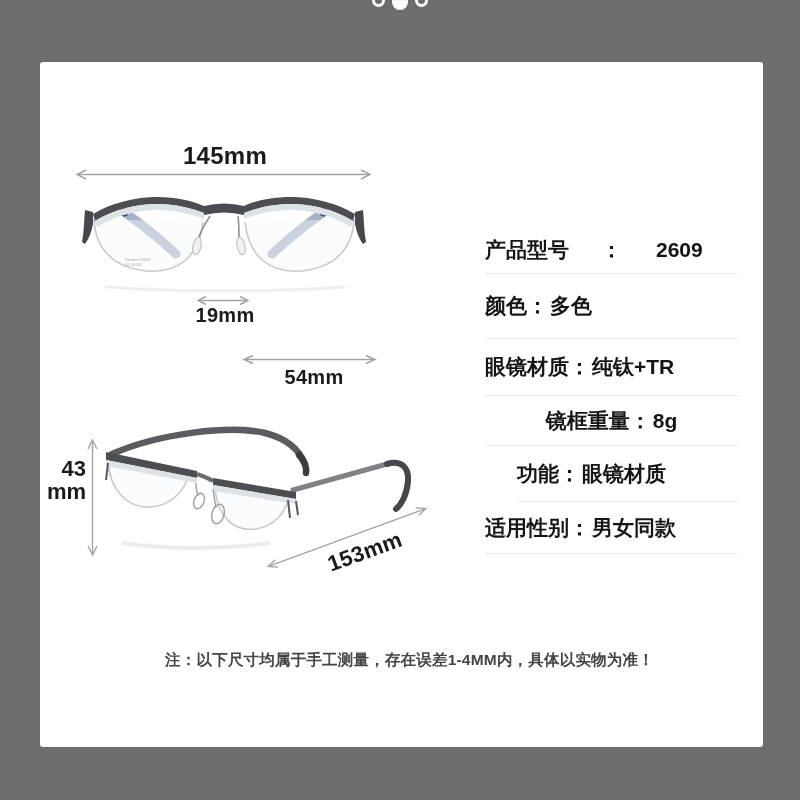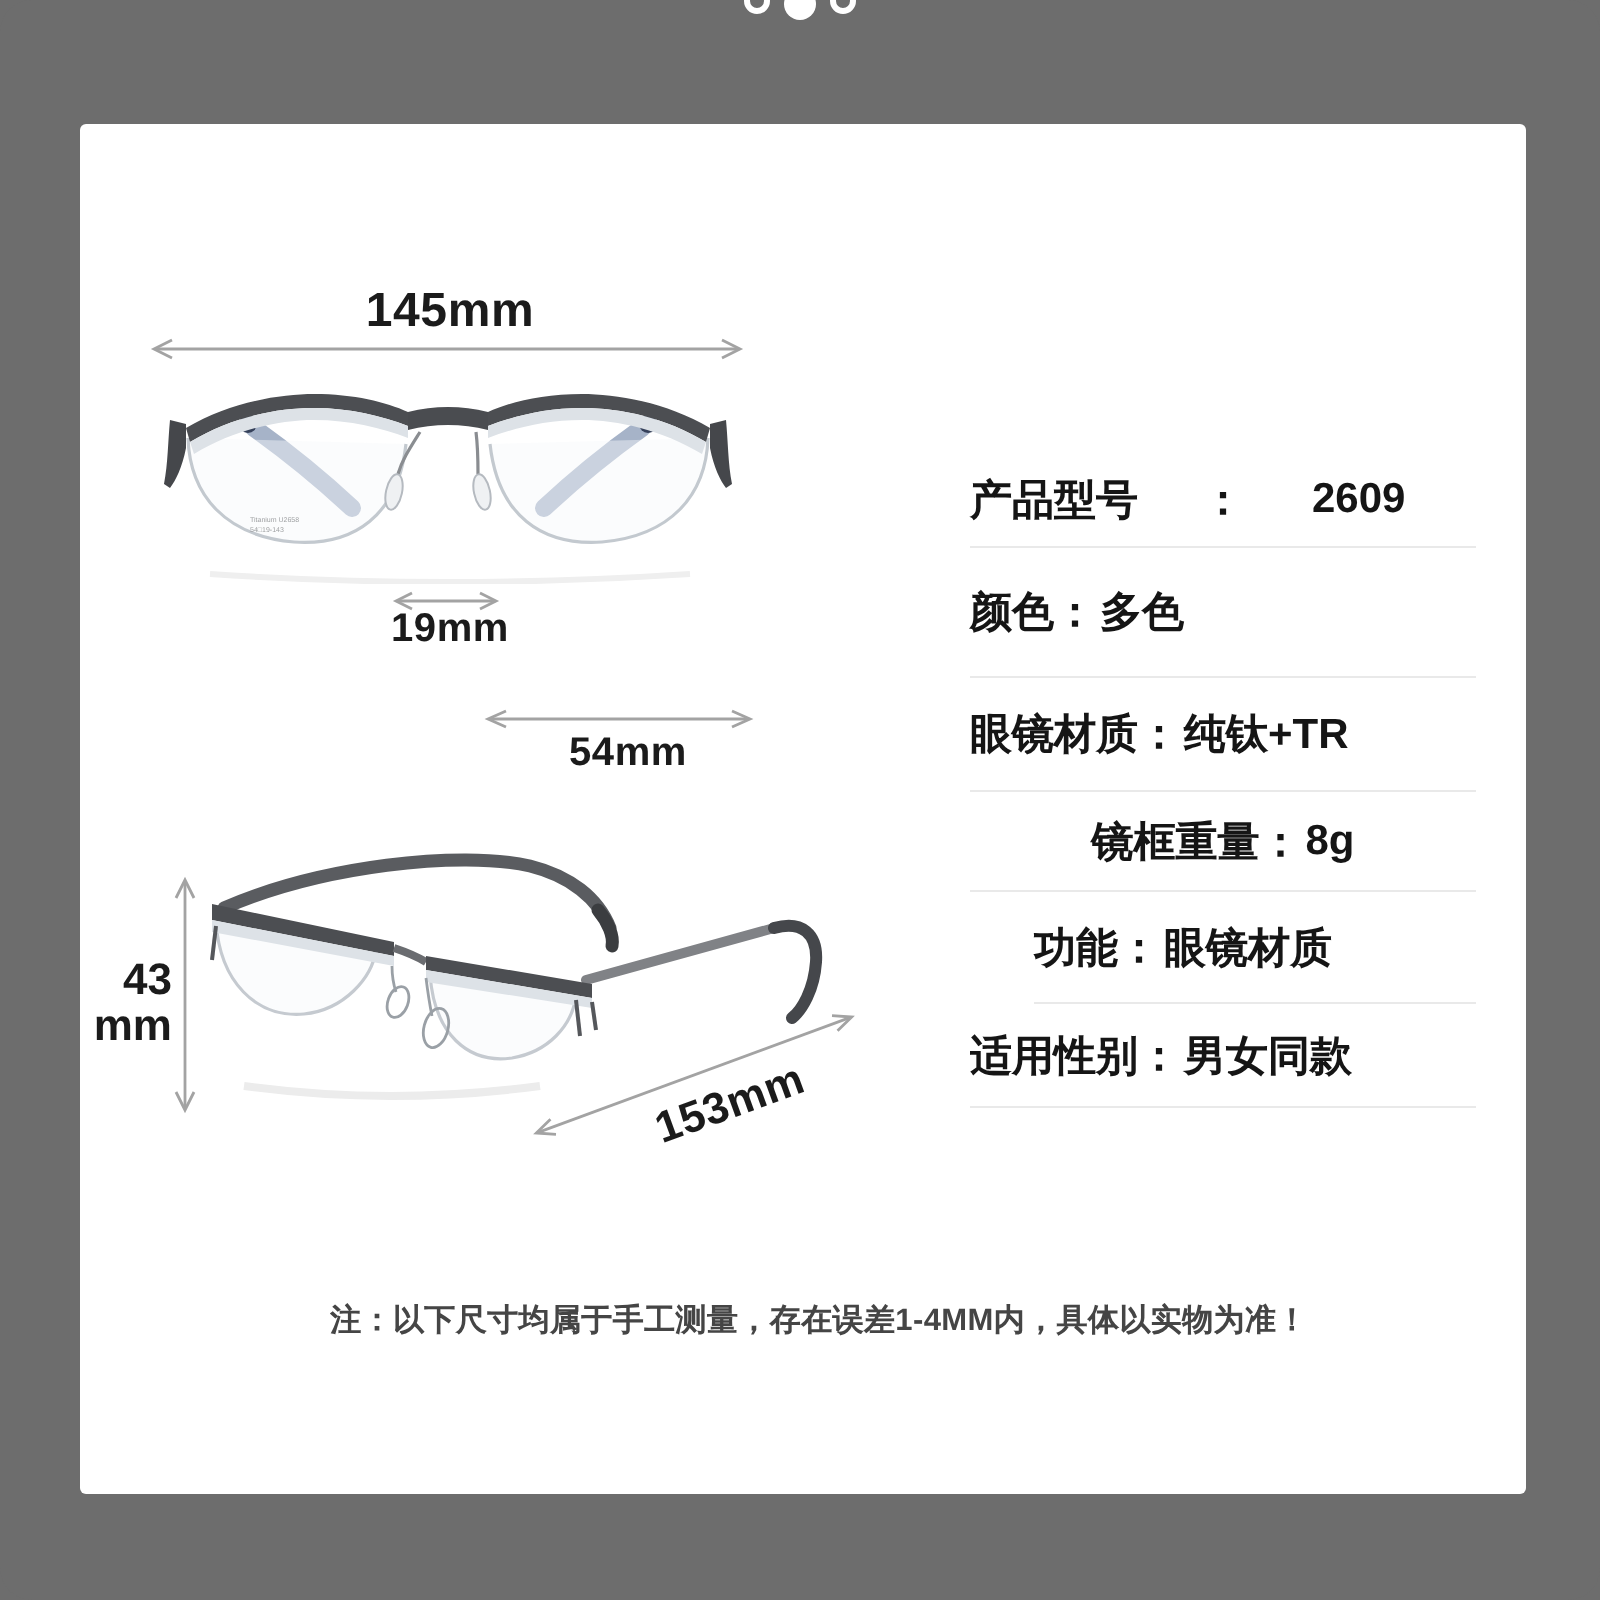--- a/index.html
+++ b/index.html
@@ -10,21 +10,21 @@
             border-radius:50%;background:transparent;}
   .dot-solid{position:absolute;width:16px;height:16px;border-radius:50%;background:#fff;}
   
   #card{position:absolute;left:40px;top:62px;width:723px;height:685px;background:#ffffff;
         border-radius:3px;}
   .abs{position:absolute;}
   .dim-label{position:absolute;transform:translate(-50%,-50%);font-weight:600;color:#1b1b1b;
              white-space:nowrap;letter-spacing:0.3px;}
   .dim-lg{font-size:24px;}
   .dim-md{font-size:20px;}
-  .dim-43{position:absolute;left:6px;top:416px;width:40px;text-align:right;font-weight:600;
+  .dim-43{position:absolute;left:6px;top:395px;width:40px;text-align:right;font-weight:600;
           color:#1b1b1b;font-size:22px;line-height:23px;}
   .rot-label{transform:translate(-50%,-50%) rotate(-20deg);}
   .arrow-line{stroke:#a3a3a3;stroke-width:1.4;fill:none;}
   
   #spec{position:absolute;left:445px;top:164px;width:253px;}
   .spec-row{display:flex;align-items:center;border-bottom:1px solid #e9e9e9;
             font-size:21px;font-weight:700;color:#151515;white-space:nowrap;}
   .spec-row .colon{margin:0 2px 0 0;}
   
   #note{position:absolute;left:16px;right:0;top:588px;text-align:center;font-size:15.5px;

